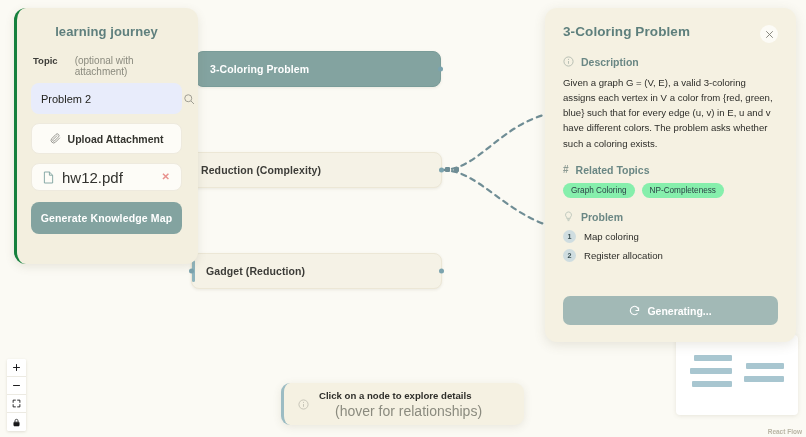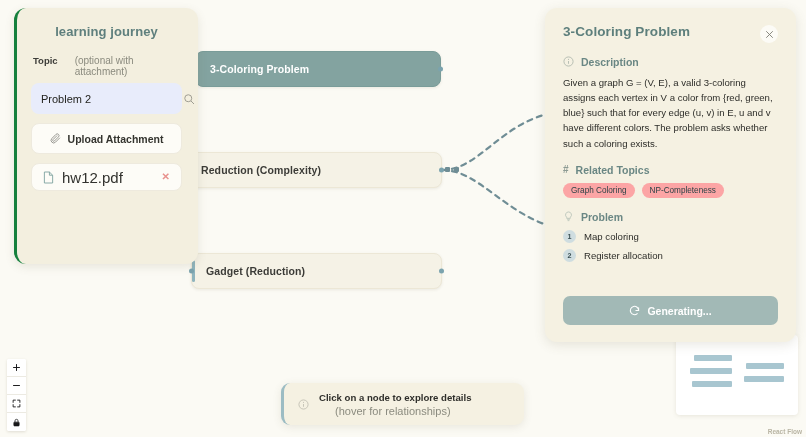--- a/index.html
+++ b/index.html
@@ -171,21 +171,21 @@
   .sec-head .sec-icon { width: 11px; height: 11px; opacity: .55; flex:0 0 auto; }
   .sec-head .sec-hash { font-size: 10px; color: #8d9b93; font-weight: bold; }
   .sec-title { font-size: 10.5px; font-weight: bold; color: #6a8784; }
 
   .desc-text {
     font-size: 9.6px; line-height: 1.58; color: #2e2e2a;
   }
 
   .pills { display: flex; gap: 7px; flex-wrap: wrap; margin-bottom: 2px; }
   .pill {
-    background: #fca5a5; color: #2c4246;
+    background: #86efac; color: #2c4246;
     font-size: 8.2px; border-radius: 10px;
     padding: 3px 8px; white-space: nowrap;
     cursor: pointer;
   }
 
   .example-row { display: flex; align-items: center; gap: 8px; margin-bottom: 6px; }
   .ex-num {
     width: 13px; height: 13px; border-radius: 50%;
     background: #cfdde0; color: #3c5155;
     font-size: 7.2px; font-weight: bold;
@@ -215,21 +215,21 @@
     background: #f5f1e2;
     border-left: 3px solid #9cbcc3;
     border-radius: 9px;
     box-shadow: 0 2px 8px rgba(100,90,60,.12);
     display: flex; align-items: center; gap: 10px;
     padding: 0 14px;
     z-index: 15;
   }
   .toast-icon { width: 11px; height: 11px; opacity: .45; flex: 0 0 auto; }
   .toast-main { font-size: 9.6px; font-weight: bold; color: #2e2e2a; }
-  .toast-sub  { font-size: 11px; color: #8b8b7f; margin-top: 2px; padding-left: 16px; }
+  .toast-sub  { font-size: 14px; color: #8b8b7f; margin-top: 2px; padding-left: 16px; }
 
   
   .minimap {
     position: absolute;
     right: 8px; bottom: 22px;
     width: 122px; height: 80px;
     background: #ffffff;
     border-radius: 4px;
     box-shadow: 0 1px 4px rgba(100,90,60,.13);
     z-index: 10;
@@ -336,20 +336,21 @@
 
     <div class="file-chip">
       <svg class="file-icon" viewBox="0 0 24 28" fill="none" stroke="#7fa3a0" stroke-width="2">
         <path d="M3 2h11l7 7v17H3z"></path>
           <path d="M14 2v7h7"></path>
       </svg>
       <span class="file-name">hw12.pdf</span>
       <span class="file-remove">✕</span>
     </div>
 
+    <button class="generate-btn">Generate Knowledge Map</button>
   </div>
 
   <div class="detail">
     <div class="detail-head">
       <div class="detail-title">3-Coloring Problem</div>
       <div class="close-btn">
         <svg viewBox="0 0 24 24" fill="none" stroke="#7d7d74" stroke-width="2.4" stroke-linecap="round">
           <line x1="4" y1="4" x2="20" y2="20"></line>
             <line x1="20" y1="4" x2="4" y2="20"></line>
         </svg>

